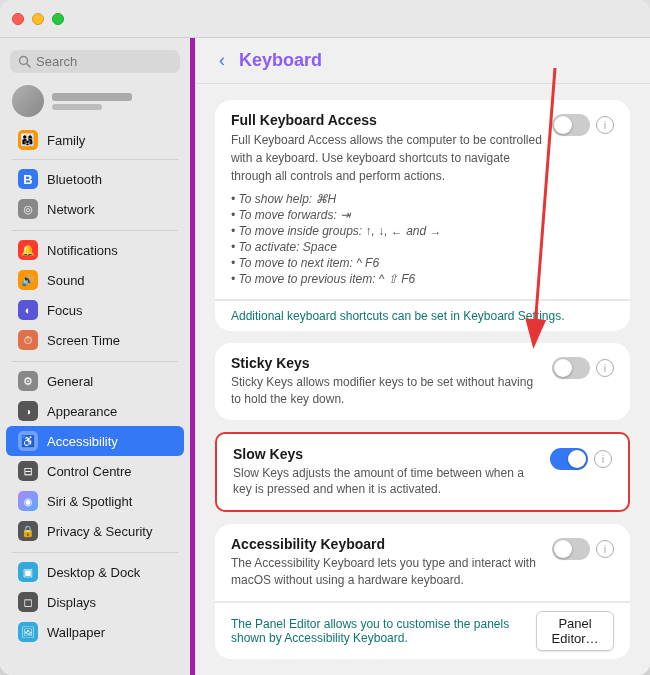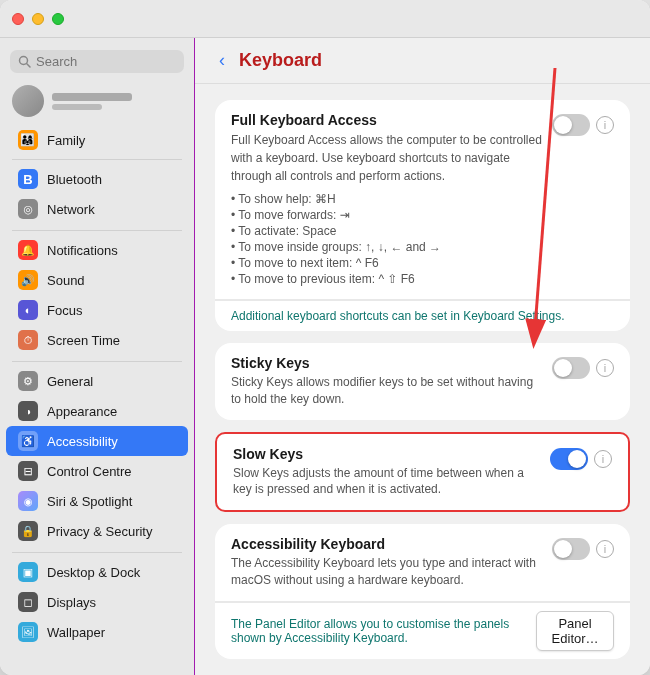--- a/index.html
+++ b/index.html
@@ -42,21 +42,21 @@
     .tl-max { background: #28c840; border: 1px solid #1aab29; }
     .main-content {
       display: flex;
       flex: 1;
       overflow: hidden;
     }
     
     .sidebar {
       width: 195px;
       background: #e8e8e8;
-      border-right: 1px solid #a21caf;
+      border-right: 5px solid #a21caf;
       display: flex;
       flex-direction: column;
       overflow-y: auto;
       flex-shrink: 0;
       padding: 8px 0;
     }
     .search-box {
       margin: 4px 10px 8px 10px;
       background: #d8d8d8;
       border-radius: 7px;
@@ -146,21 +146,21 @@
       border-bottom: 1px solid #ddd;
       flex-shrink: 0;
     }
     .back-btn {
       background: none; border: none; cursor: pointer;
       color: #3478f6; font-size: 18px; padding: 0 4px;
     }
     .detail-title {
       font-size: 18px;
       font-weight: 600;
-      color: #b91c1c;
+      color: #8b5cf6;
     }
     .detail-body {
       flex: 1;
       overflow-y: auto;
       padding: 16px 20px;
     }
     .setting-section {
       background: white;
       border-radius: 16px;
       margin-bottom: 12px;
@@ -239,20 +239,21 @@
     }
     .full-access-text {
       font-size: 12px;
       color: #555;
       line-height: 1.5;
       margin-bottom: 6px;
     }
     .bullet-list {
       list-style: none;
       padding: 0;
+      font-style: italic;
     }
     .bullet-list li {
       font-size: 12px;
       color: #555;
       padding: 1px 0;
     }
     .keyboard-settings-row {
       display: flex;
       align-items: center;
       justify-content: space-between;
@@ -422,22 +423,22 @@
         <div class="detail-body">
 
           <div class="setting-section">
             <div class="setting-row">
               <div class="setting-row-content">
                 <div class="setting-row-title">Full Keyboard Access</div>
                 <div class="full-access-text">Full Keyboard Access allows the computer to be controlled with a keyboard. Use keyboard shortcuts to navigate through all controls and perform actions.</div>
                 <ul class="bullet-list">
                   <li>• To show help: ⌘H</li>
                   <li>• To move forwards: ⇥</li>
+                  <li>• To move inside groups: ↑, ↓, ← and →</li>
                   <li>• To activate: Space</li>
-                  <li>• To move inside groups: ↑, ↓, ← and →</li>
                   <li>• To move to next item: ^ F6</li>
                   <li>• To move to previous item: ^ ⇧ F6</li>
                 </ul>
               </div>
               <div class="setting-row-controls">
                 <div class="toggle">
                   <div class="toggle-thumb"></div>
                 </div>
                 <button class="info-btn">i</button>
               </div>

